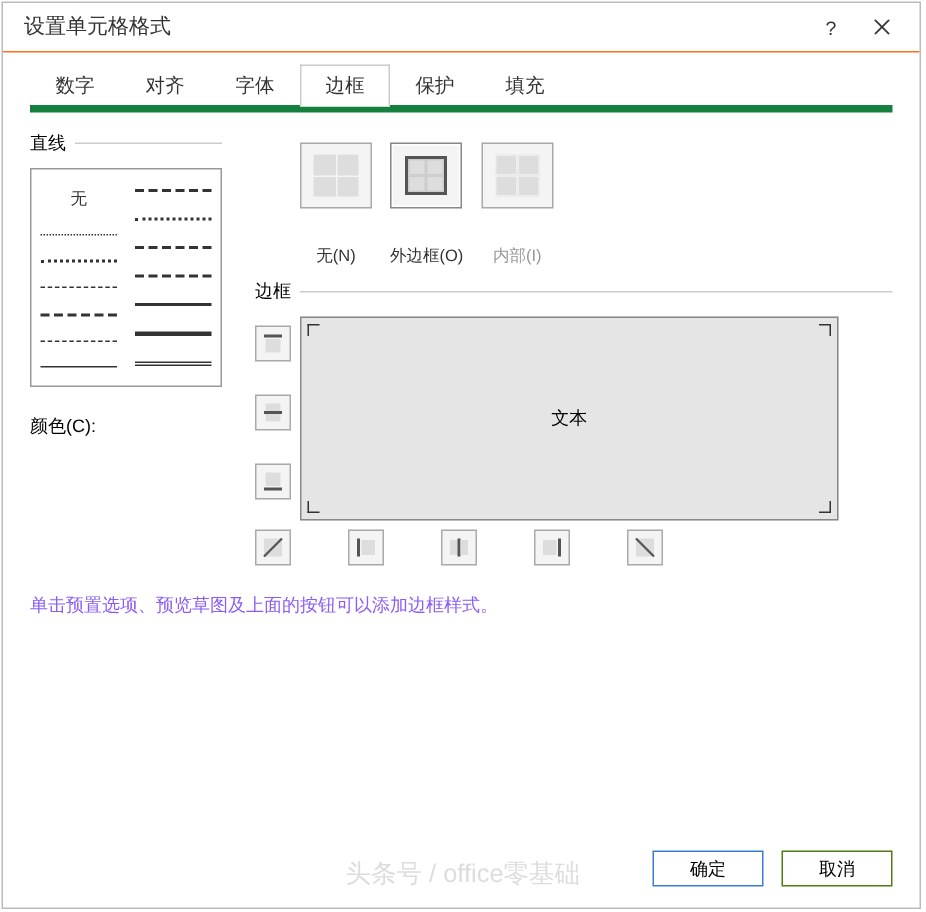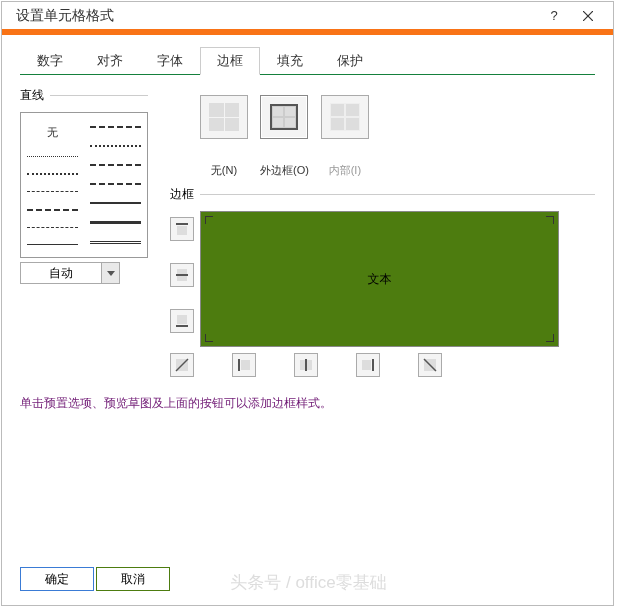--- a/index.html
+++ b/index.html
@@ -1,23 +1,23 @@
 <!DOCTYPE html>
 <html><head>
 <meta charset="utf-8">
 <style>
 * { box-sizing: border-box; font-family: "Microsoft YaHei", sans-serif; }
 body { margin: 0; background: #fff; width: 617px; height: 608px; overflow: hidden; }
 .dialog { border: 1px solid #bbb; width: 613px; height: 605px; margin: 1px; display: flex; flex-direction: column; }
-.titlebar { display: flex; align-items: center; height: 33px; padding: 0 8px 0 14px; border-bottom: 6px solid #f97316; }
+.titlebar { display: flex; align-items: center; height: 33px; padding: 0 8px 0 14px; border-bottom: 1px solid #f97316; }
 .titlebar .title { font-size: 14px; flex: 1; color: #333; }
 .titlebar .btn { width: 34px; height: 24px; display: flex; align-items: center; justify-content: center; font-size: 13px; color: #333; }
 .titlebar .btn.close svg { width: 10px; height: 10px; }
 .content { flex: 1; padding: 12px 18px 10px 18px; display: flex; flex-direction: column; }
-.tabrow { display: flex; align-items: center; border-bottom: 1px solid #15803d; height: 28px; }
+.tabrow { display: flex; align-items: flex-end; border-bottom: 5px solid #15803d; height: 28px; }
 .tab { padding: 4px 16px; font-size: 13px; color: #333; border: 1px solid transparent; border-bottom: none; position: relative; }
 .tab.active { border: 1px solid #ccc; border-bottom: 1px solid #fff; background: #fff; margin-bottom: -1px; }
 .body { flex: 1; display: flex; gap: 22px; padding-top: 12px; }
 .left { width: 128px; }
 .right { flex: 1; }
 .section-label { font-size: 12px; color: #333; margin-bottom: 6px; }
 .section-line { border-bottom: 1px solid #ccc; flex: 1; }
 .section-head { display: flex; align-items: center; gap: 6px; margin-bottom: 8px; }
 .section-head span:first-child { white-space: nowrap; font-size: 12px; }
 .style-box { border: 1px solid #999; height: 146px; display: flex; }
@@ -45,30 +45,30 @@
 .mini-grid { width: 30px; height: 28px; display: grid; grid-template-columns: 1fr 1fr; grid-template-rows: 1fr 1fr; gap: 1px; }
 .mini-grid div { background: #ddd; }
 .mini-outer { width: 28px; height: 26px; border: 2px solid #555; background: #ddd; display: grid; grid-template-columns: 1fr 1fr; grid-template-rows: 1fr 1fr; }
 .mini-outer div { border: 0.5px solid #ccc; }
 .mini-inner { width: 30px; height: 28px; display: grid; grid-template-columns: 1fr 1fr; grid-template-rows: 1fr 1fr; }
 .mini-inner div { background: #ddd; border: 0.5px solid #eee; }
 .border-area { display: flex; gap: 6px; }
 .side-btns { display: flex; flex-direction: column; gap: 22px; padding-top: 6px; }
 .smbtn { width: 24px; height: 24px; border: 1px solid #aaa; background: #f4f4f4; display: flex; align-items: center; justify-content: center; }
 .smbtn svg { width: 16px; height: 16px; }
-.preview { flex: 1; height: 136px; border: 1px solid #888; position: relative; background: #4d7c0f; margin-right: 36px; }
+.preview { flex: 1; height: 136px; border: 1px solid #888; position: relative; background: #e5e5e5; margin-right: 36px; }
 .preview .txt { position: absolute; top: 50%; left: 50%; transform: translate(-50%,-50%); font-size: 12px; }
 .corner { position: absolute; width: 8px; height: 8px; }
 .corner.tl { top: 4px; left: 4px; border-left: 1px solid #333; border-top: 1px solid #333; }
 .corner.tr { top: 4px; right: 4px; border-right: 1px solid #333; border-top: 1px solid #333; }
 .corner.bl { bottom: 4px; left: 4px; border-left: 1px solid #333; border-bottom: 1px solid #333; }
 .corner.br { bottom: 4px; right: 4px; border-right: 1px solid #333; border-bottom: 1px solid #333; }
 .bottom-btns { display: flex; gap: 38px; margin: 6px 0 0 0; }
-.hint { font-size: 12px; color: #701a75; margin-top: 18px; }
-.footer { display: flex; justify-content: flex-start; gap: 2px; padding: 14px 18px; }
+.hint { font-size: 12px; color: #8b5cf6; margin-top: 18px; }
+.footer { display: flex; justify-content: flex-end; gap: 12px; padding: 14px 18px; }
 .dlgbtn { width: 74px; height: 24px; border: 1px solid #4d7c0f; background: #fff; font-size: 12px; text-align: center; line-height: 22px; }
 .dlgbtn.primary { border: 1px solid #3a7bd5; }
 .watermark { position: absolute; bottom: 14px; left: 50%; transform: translateX(-50%); font-size: 17px; color: #ddd; pointer-events: none; }
 </style>
 </head>
 <body>
 
 <div class="dialog">
   <div class="titlebar">
     <div class="title">设置单元格格式</div>
@@ -80,22 +80,22 @@
         </svg>
     </div>
   </div>
 
   <div class="content">
     <div class="tabrow">
       <div class="tab">数字</div>
       <div class="tab">对齐</div>
       <div class="tab">字体</div>
       <div class="tab active">边框</div>
+      <div class="tab">保护</div>
       <div class="tab">填充</div>
-      <div class="tab">保护</div>
     </div>
 
     <div class="body">
       <div class="left">
         <div class="section-head">
             <span>直线</span>
             <span class="section-line"></span>
           </div>
         <div class="style-box">
           <div class="style-col">
@@ -110,28 +110,21 @@
           <div class="style-col">
             <div class="line l-dash2"></div>
             <div class="line l-dot2"></div>
             <div class="line l-dash2"></div>
             <div class="line l-dash2"></div>
             <div class="line l-med"></div>
             <div class="line l-thick"></div>
             <div class="line l-double"></div>
           </div>
         </div>
-        <div class="color-dd">
-          <div class="txt">自动</div>
-          <div class="arrow">
-              <svg width="8" height="5" viewBox="0 0 8 5">
-                <path d="M0 0 L4 5 L8 0 Z" fill="#555"></path>
-              </svg>
-            </div>
-        </div>
+        <div class="color-label">颜色(C):</div>
       </div>
 
       <div class="right">
         <div class="preset-row">
           <div class="preset">
             <div class="preset-btn">
                 <div class="mini-grid">
                   <div></div>
                   <div></div>
                   <div></div>

